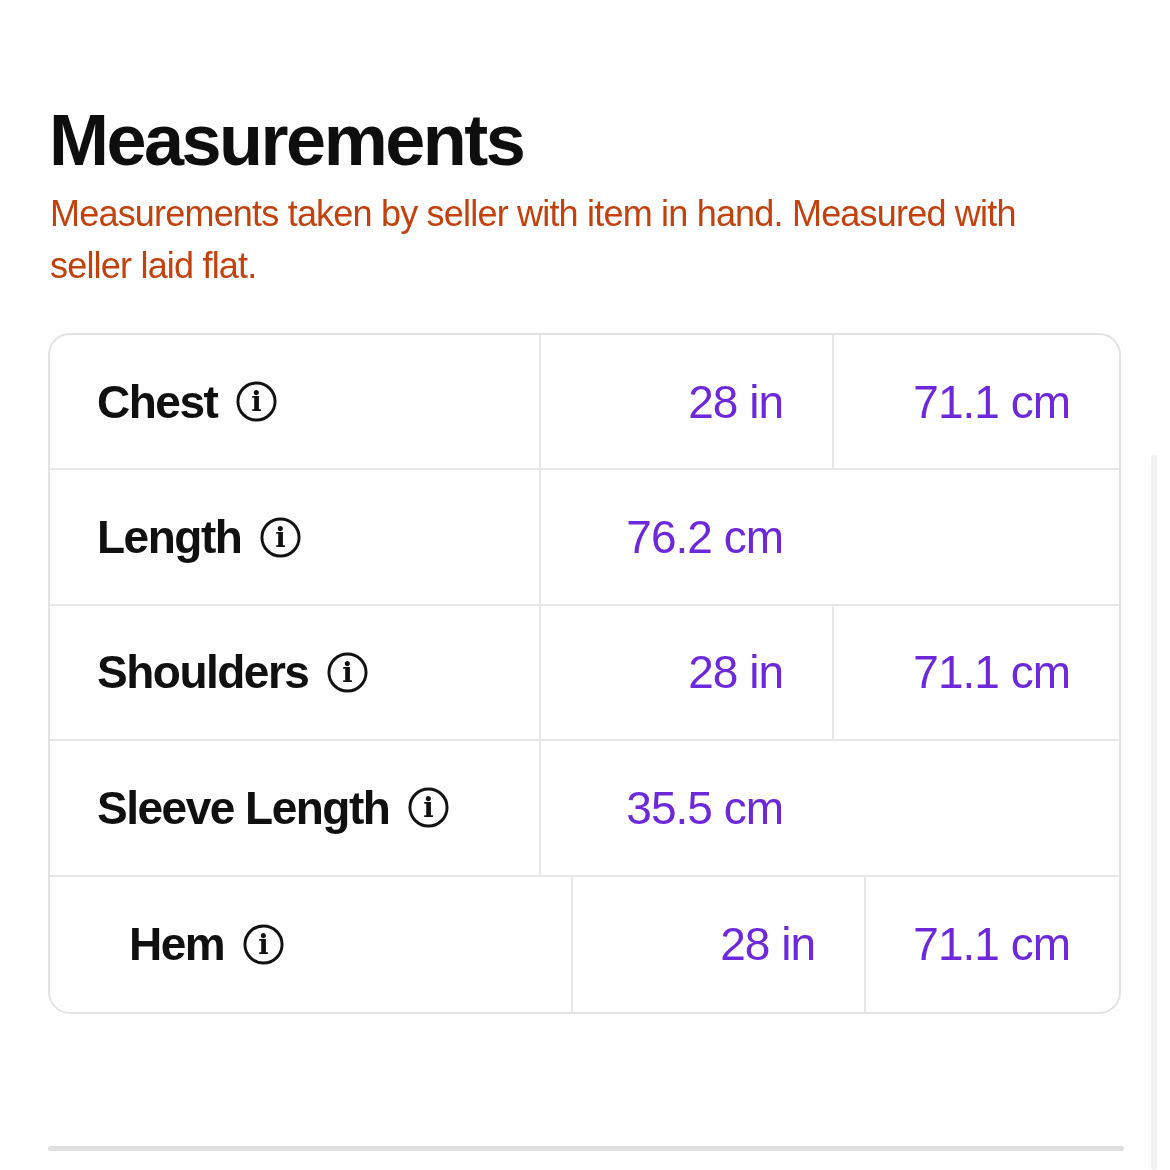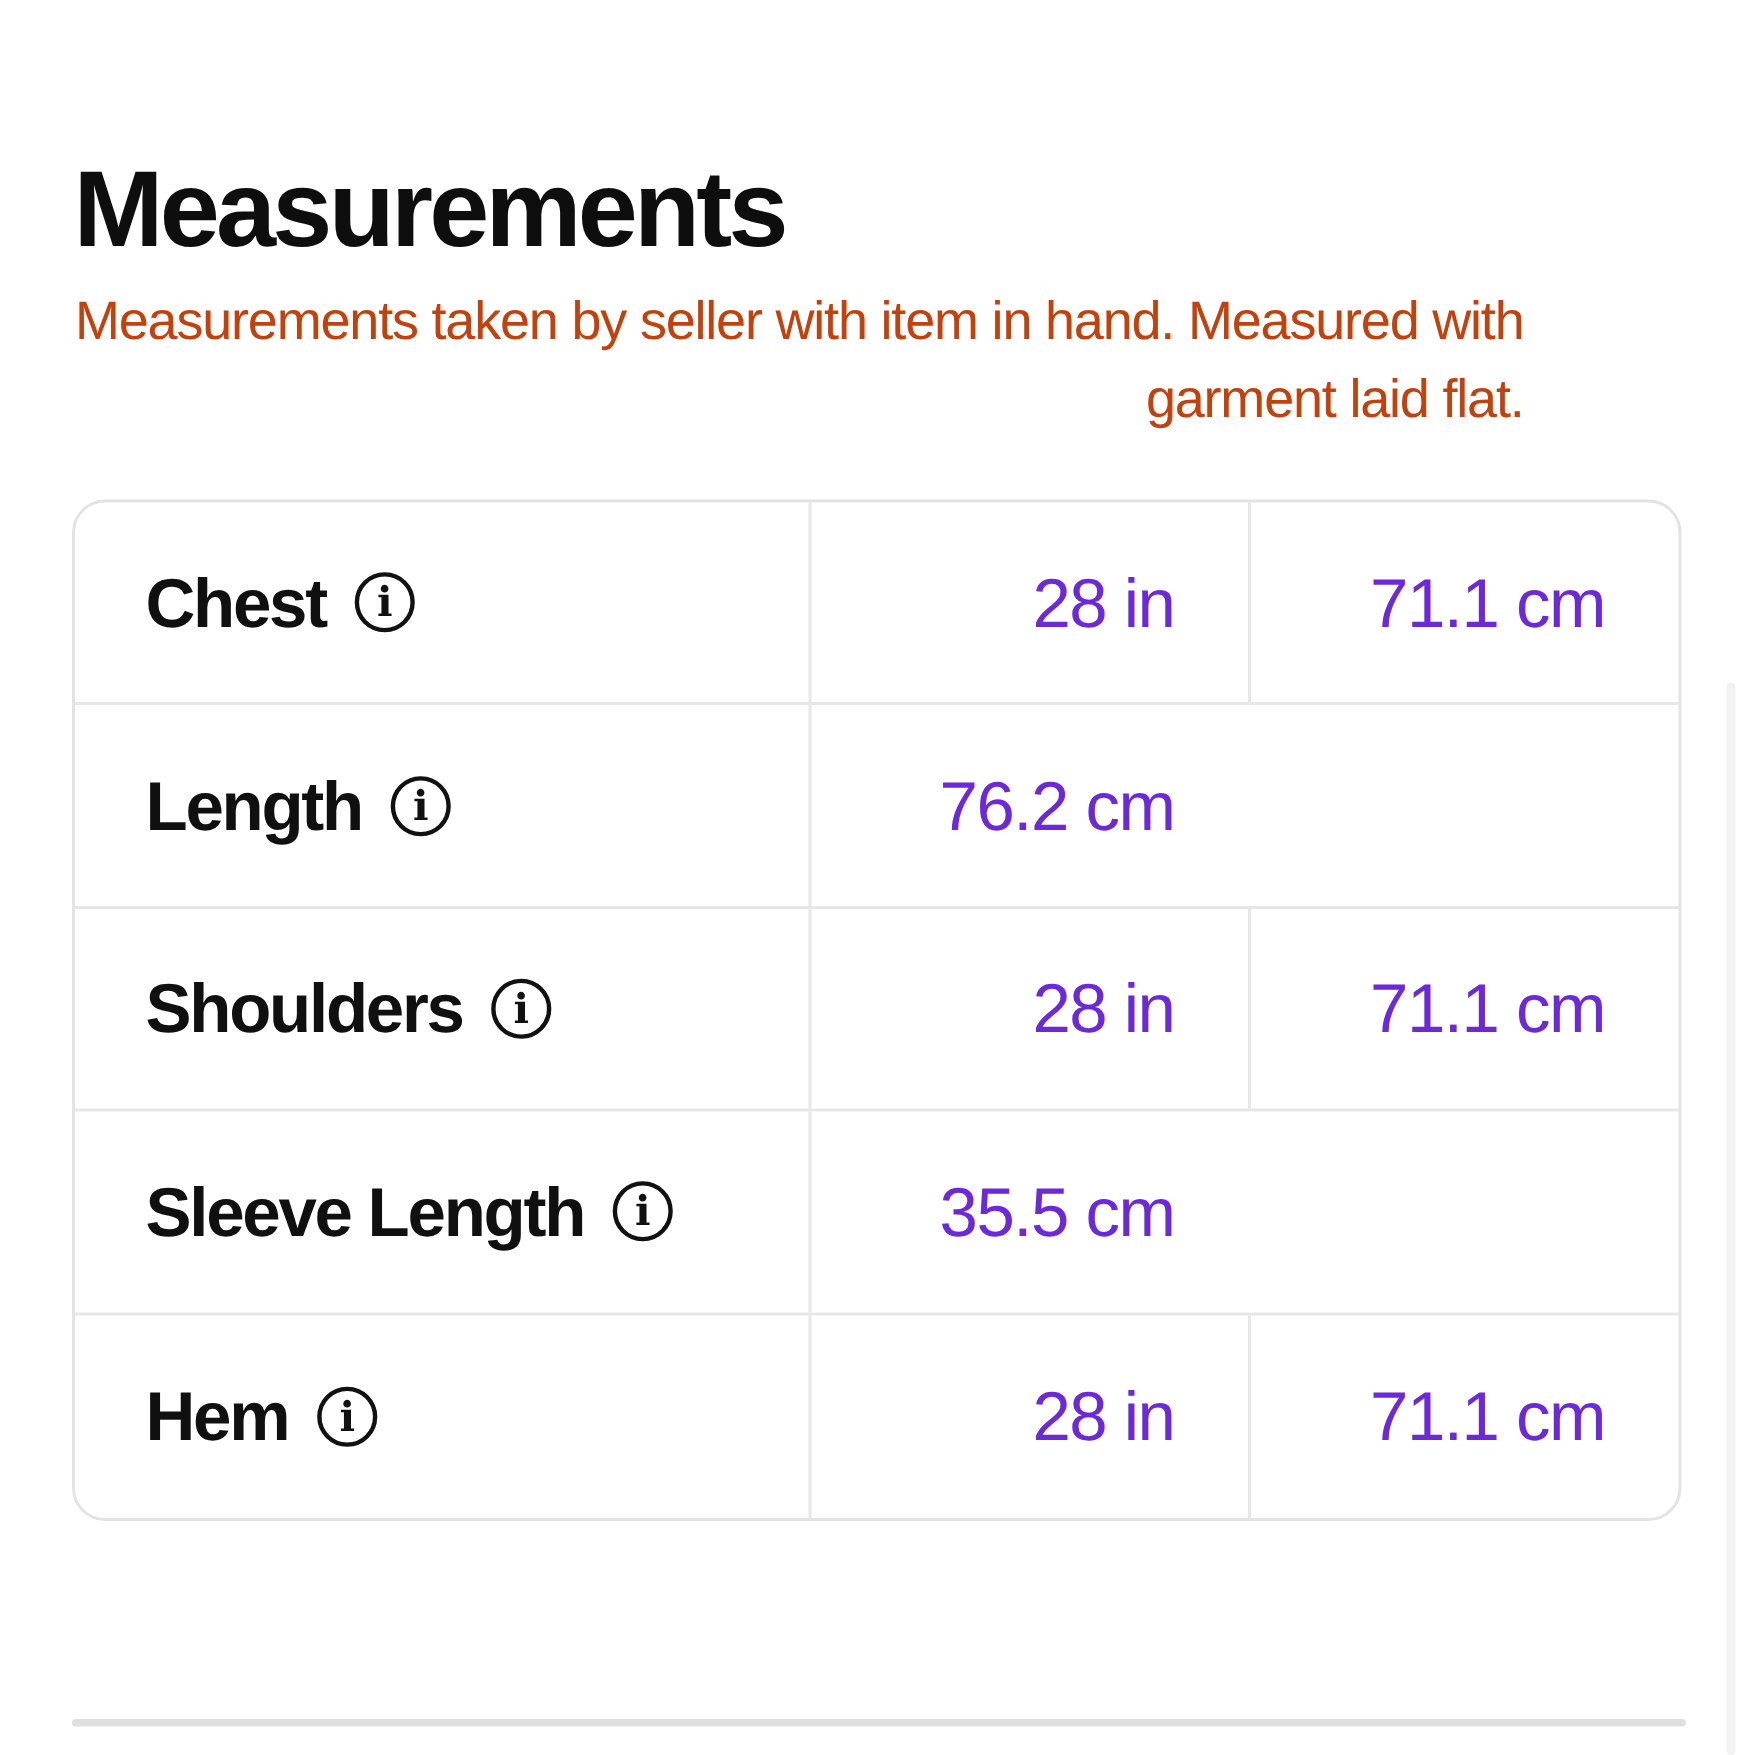--- a/index.html
+++ b/index.html
@@ -7,21 +7,20 @@
     padding: 0;
     background: #ffffff;
     font-family: "Liberation Sans", sans-serif;
   }
   .screen {
     position: relative;
     width: 1170px;
     height: 1170px;
     background: #ffffff;
     overflow: hidden;
-    text-align: right;
   }
   .page-title {
     position: absolute;
     left: 49px;
     top: 56px;
     font-size: 72px;
     font-weight: bold;
     letter-spacing: -2.5px;
     color: #0e0e0e;
     line-height: 1;
@@ -50,20 +49,21 @@
     background: #ffffff;
   }
   .meas-row {
     display: grid;
     grid-template-columns: 489px 293px 1fr;
     border-bottom: 2px solid #e7e7e7;
     min-height: 0;
   }
   .meas-row:last-child {
     border-bottom: none;
+    padding-left: 32px;
   }
   .cell-label {
     display: flex;
     align-items: center;
     padding-left: 47px;
     min-width: 0;
   }
   .label-text {
     font-size: 46px;
     font-weight: bold;
@@ -113,21 +113,21 @@
 </style>
 </head>
 <body>
 
 <div class="screen">
 
   <h1 class="page-title">Measurements</h1>
 
   <div class="page-subtitle">
     <div>Measurements taken by seller with item in hand. Measured with</div>
-    <div>garment laid flat.</div>
+    <div>seller laid flat.</div>
   </div>
 
   <div class="meas-table">
 
     <div class="meas-row">
       <div class="cell-label">
         <span class="label-text">Chest</span>
         <span class="info-btn">
           <svg viewBox="0 0 44 44">
             <circle cx="22" cy="22" r="19" fill="none" stroke="#111111" stroke-width="3"></circle>

